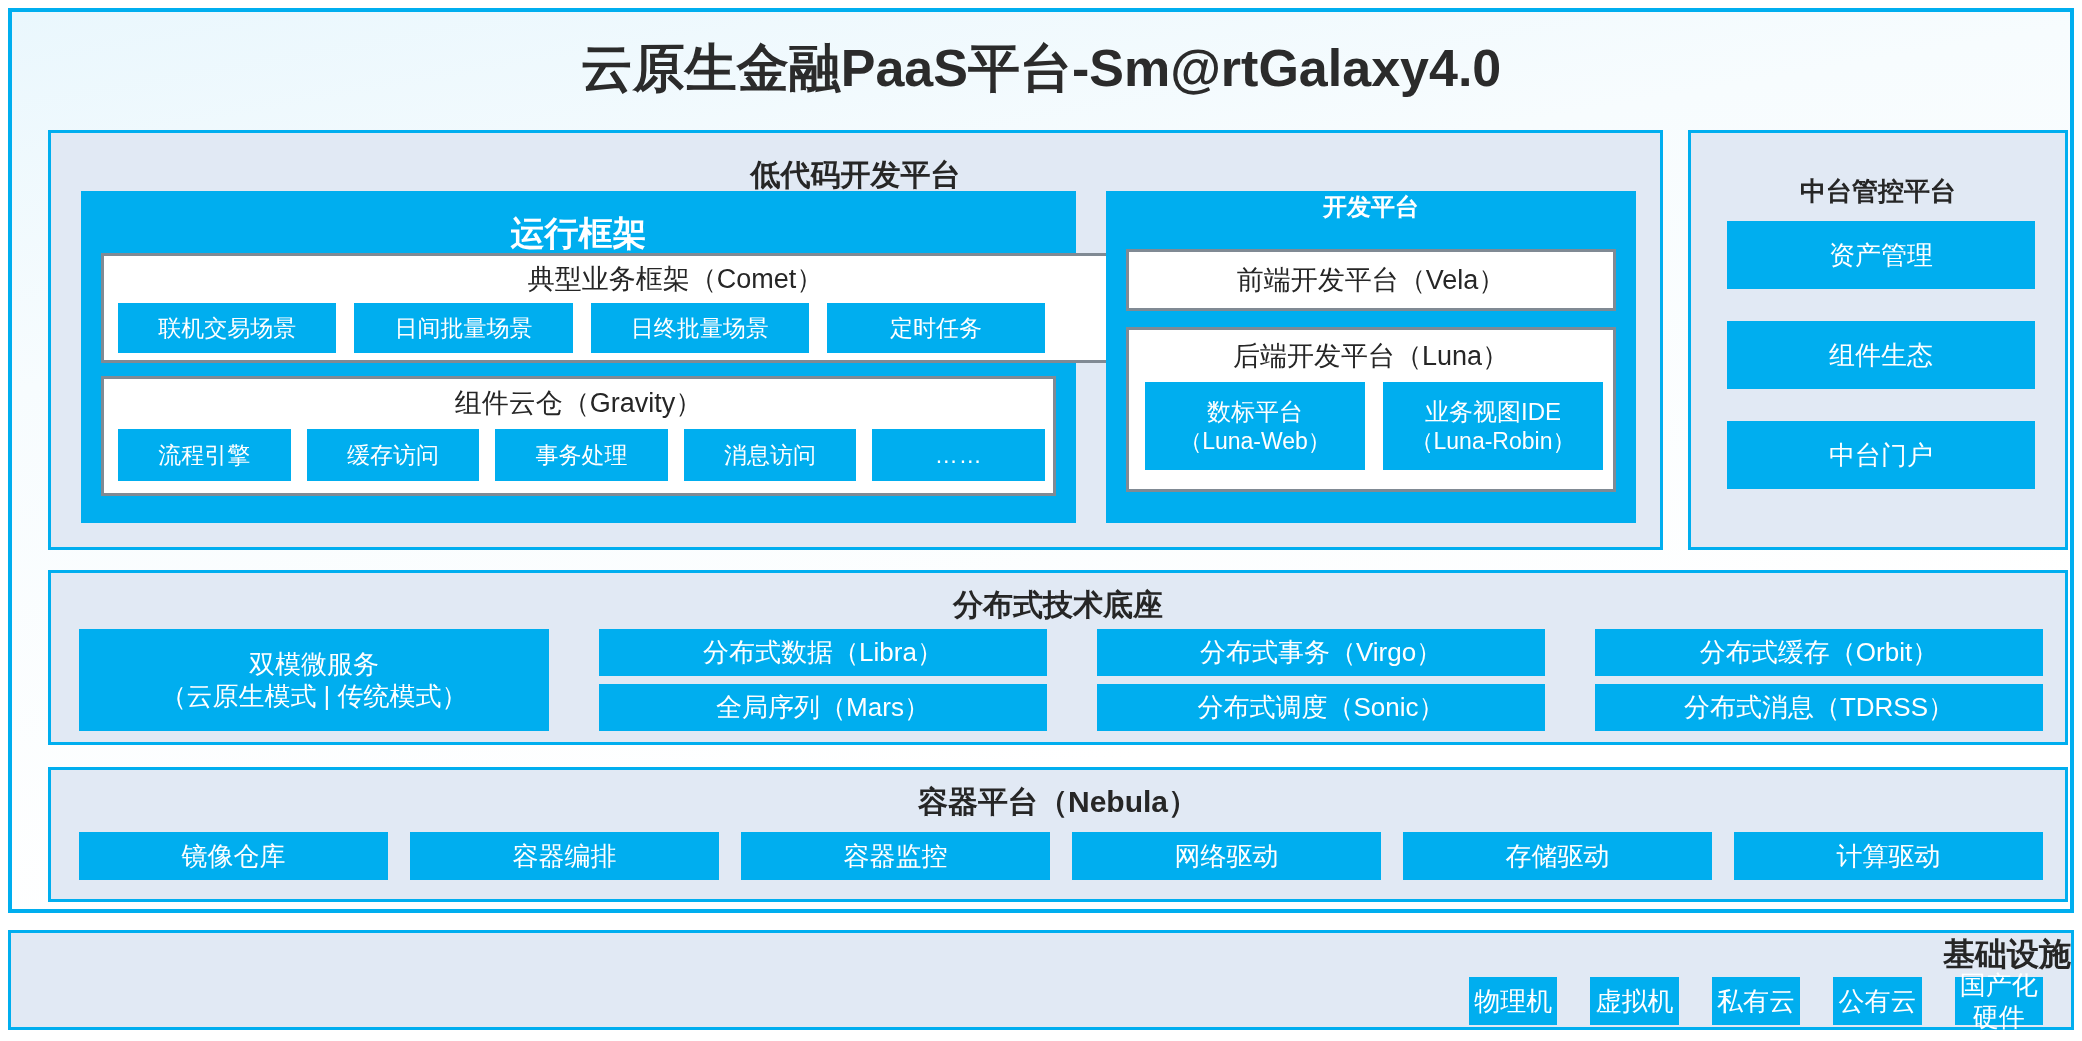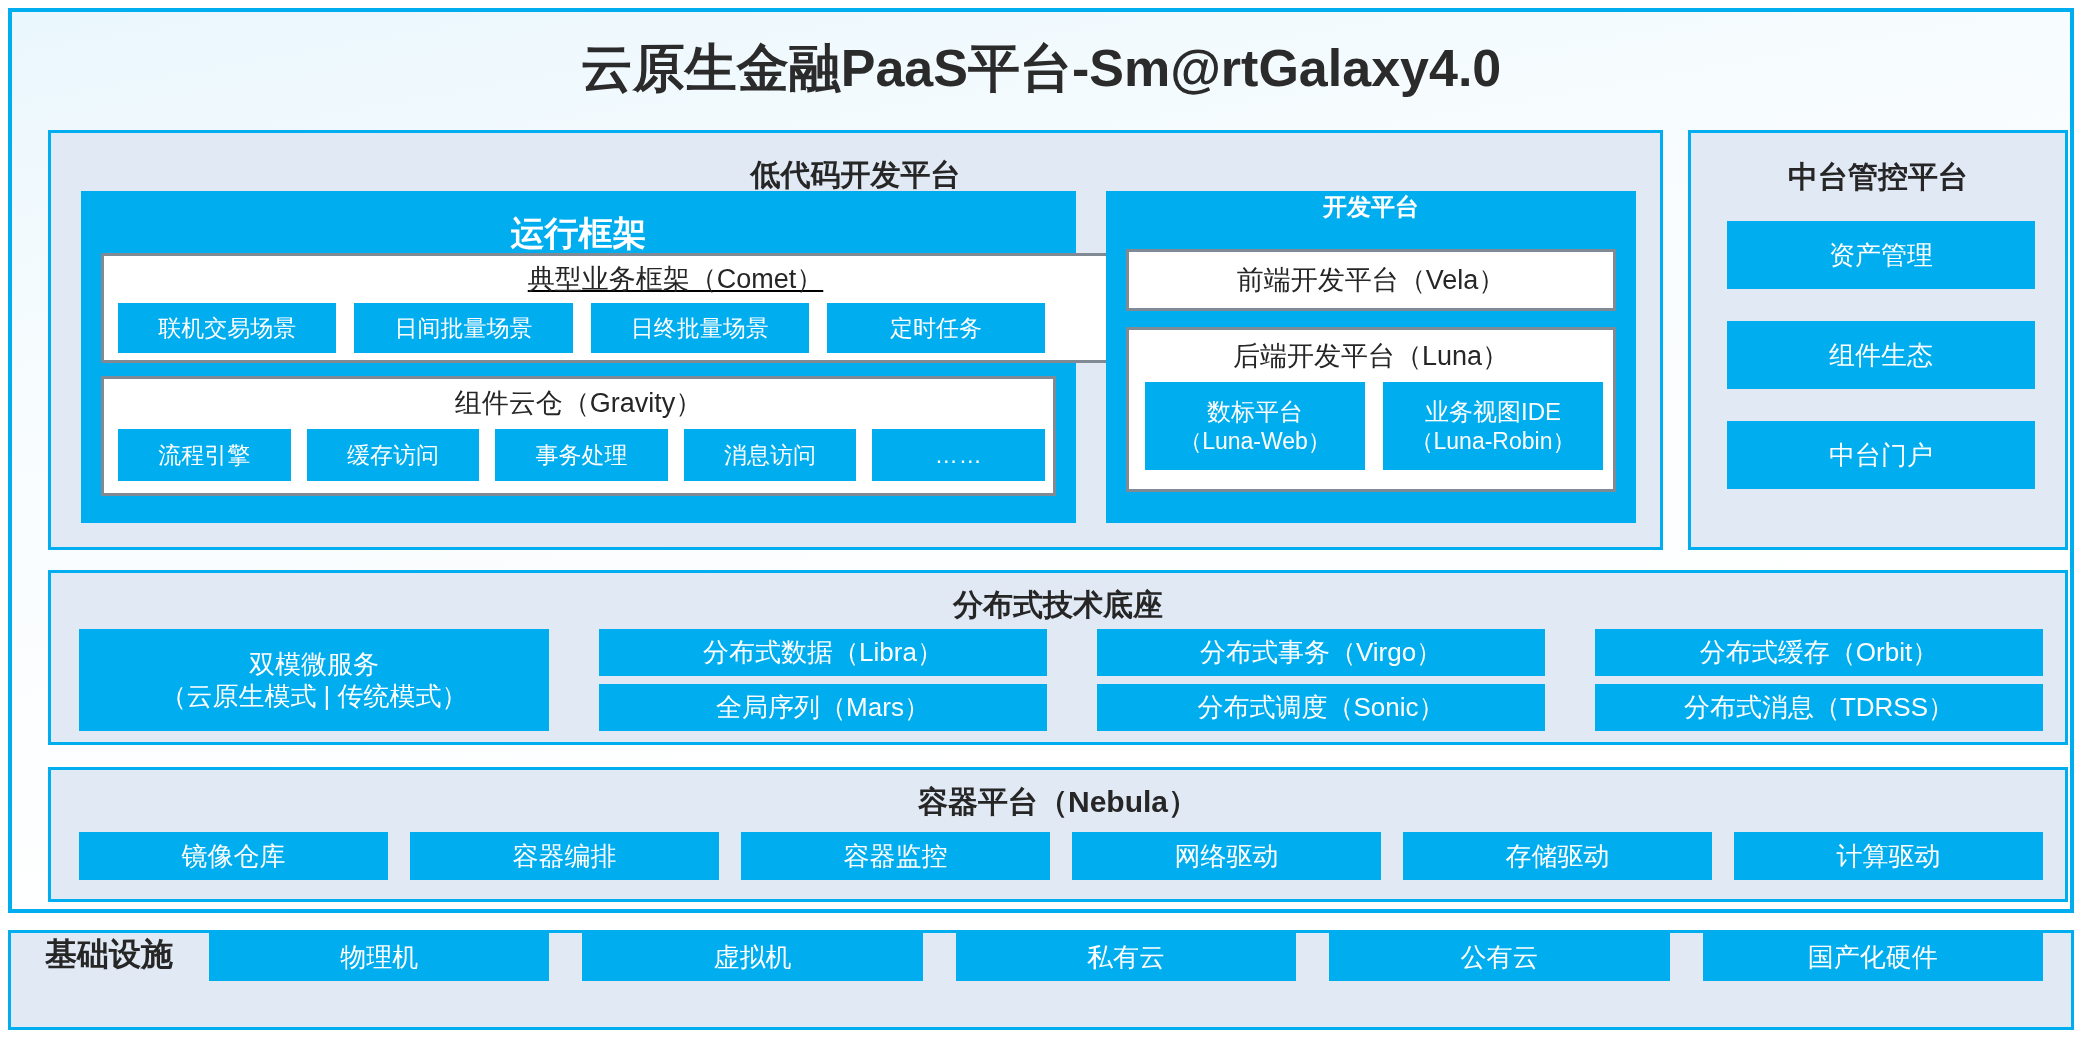--- a/index.html
+++ b/index.html
@@ -81,21 +81,21 @@
   #runtime-box {
     position: absolute;
     left: 30px; top: 58px;
     width: 995px; height: 332px;
   }
   #runtime-title { font-size: 34px; padding-top: 20px; }
 
   #comet-box {
     position: absolute;
     left: 20px; top: 62px;
-    width: 1149px; height: 110px; text-decoration: underline;
+    width: 1149px; height: 110px;
   }
   #comet-title { font-size: 27px; padding-top: 5px; }
   #comet-tiles {
     position: absolute;
     left: 14px; top: 47px;
     width: 927px;
     display: flex;
     gap: 18px;
   }
   #comet-tiles .tile { flex: 1; height: 50px; font-size: 23px; }
@@ -150,21 +150,21 @@
     flex-direction: column;
   }
   #luna-tiles .tile .sub { font-size: 23px; }
 
   
   #mgmt-panel {
     position: absolute;
     left: 1676px; top: 118px;
     width: 380px; height: 420px;
   }
-  #mgmt-title { font-size: 30px; padding-top: 24px; }
+  #mgmt-title { font-size: 26px; padding-top: 41px; }
   #mgmt-tiles {
     position: absolute;
     left: 36px; top: 88px;
     width: 308px;
     display: flex; flex-direction: column;
     gap: 32px;
   }
   #mgmt-tiles .tile { height: 68px; font-size: 26px; }
 
   
@@ -206,21 +206,22 @@
     gap: 22px;
   }
   #container-tiles .tile { flex: 1; height: 48px; font-size: 26px; }
 
   
   #infra-panel {
     position: absolute;
     left: 8px; top: 930px;
     width: 2066px; height: 100px;
     display: flex;
-    align-items: flex-start;
+    align-items: flex-end;
+    flex-direction: column;
   }
   #infra-label {
     flex: 0 0 auto;
     margin-left: 34px;
     font-size: 32px;
     font-weight: bold;
     color: #262626;
   }
   #infra-tiles {
     flex: 1;

